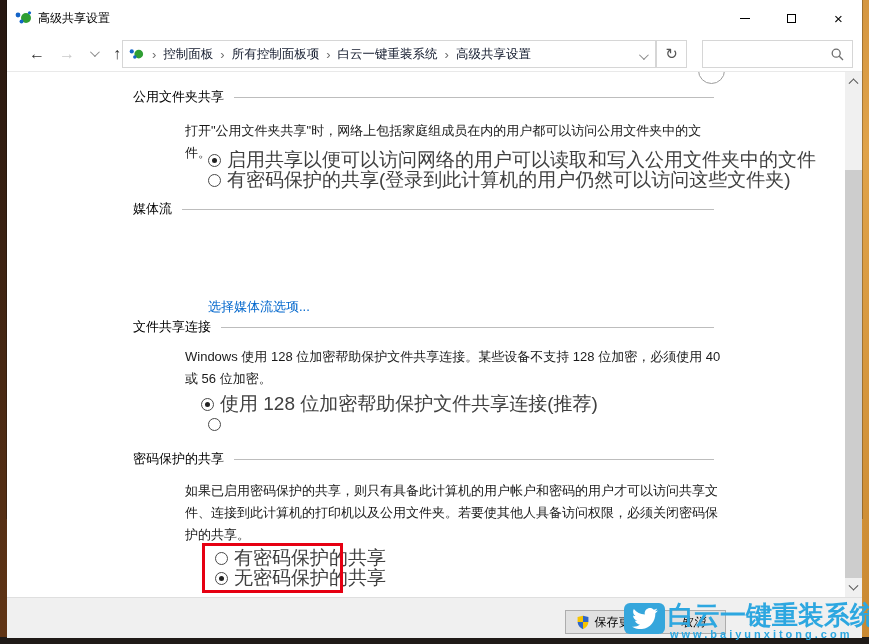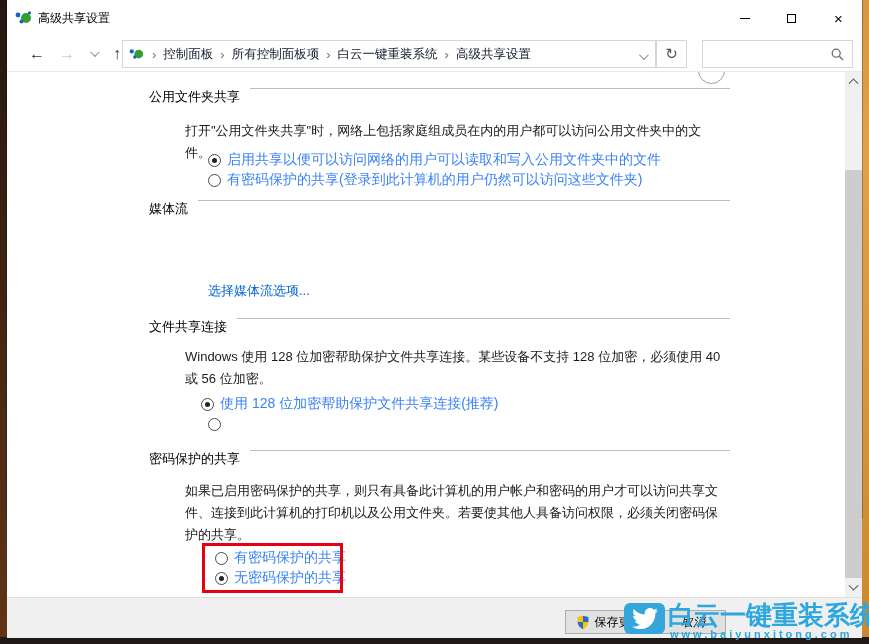--- a/index.html
+++ b/index.html
@@ -44,30 +44,30 @@
                  display:flex; align-items:center; justify-content:center; font-size:15px; color:#555; background:#fff; }
   .searchbox { position:absolute; left:695px; top:4px; width:151px; height:28px; border:1px solid #d6d6d6; background:#fff; }
   .searchbox input { position:absolute; left:4px; top:1px; width:120px; height:24px; border:none; outline:none;
                      font-size:12px; font-family:inherit; }
   .search-glass { position:absolute; right:8px; top:7px; }
 
   
   .content { position:absolute; left:0; top:72px; width:838px; height:525px; background:#fff; overflow:hidden; }
   .collapse-circle { position:absolute; left:691px; top:-15px; width:27px; height:27px;
                      border:1px solid #9d9d9d; border-radius:50%; background:#fff; }
-  .sec-head { position:absolute; left:142px; width:581px; display:flex; }
+  .sec-head { position:absolute; left:126px; width:581px; display:flex; align-items:center; }
   .sec-head .h-label { font-size:13px; color:#000; white-space:nowrap; }
   .sec-head .h-line { flex:1; height:1px; background:#bdbdbd; margin-left:10px; }
   .para { position:absolute; left:178px; width:542px; font-size:13px; line-height:22px; color:#1a1a1a; }
   .opt-row { position:absolute; height:20px; display:flex; align-items:center; gap:6px; cursor:default; }
   .radio { width:13px; height:13px; border:1px solid #4a4a4a; border-radius:50%; background:#fff; position:relative; flex:none; }
   .radio.selected::after { content:""; position:absolute; left:3px; top:3px; width:5px; height:5px;
                            border-radius:50%; background:#222; }
-  .opt-label { font-size:14px; color:#3b82f6; white-space:nowrap; }
-  .media-link { position:absolute; left:201px; font-size:13px; color:#0066cc; cursor:pointer; }
+  .opt-label { font-size:19px; color:#404040; white-space:nowrap; }
+  .media-link { position:absolute; left:201px; font-size:13px; color:#0066cc; cursor:pointer;margin-top:16px; }
   .highlight-box { position:absolute; left:195px; top:471px; width:141px; height:50px;
                    border:3px solid #e60012; pointer-events:none; }
 
   
   .scrollbar { position:absolute; left:838px; top:72px; width:17px; height:525px; background:#f0f0f0; }
   .sb-arrow { position:absolute; left:0; width:17px; height:17px; display:flex; align-items:center; justify-content:center; }
   .sb-arrow .chev { border-color:#505050; }
   .sb-up { top:0; } .sb-up .chev { transform:rotate(-135deg) translate(-2px,-2px); }
   .sb-down { bottom:0; } .sb-down .chev { transform:rotate(45deg) translate(-2px,-2px); }
   .sb-thumb { position:absolute; left:0; top:98px; width:17px; height:408px; background:#cdcdcd; }

